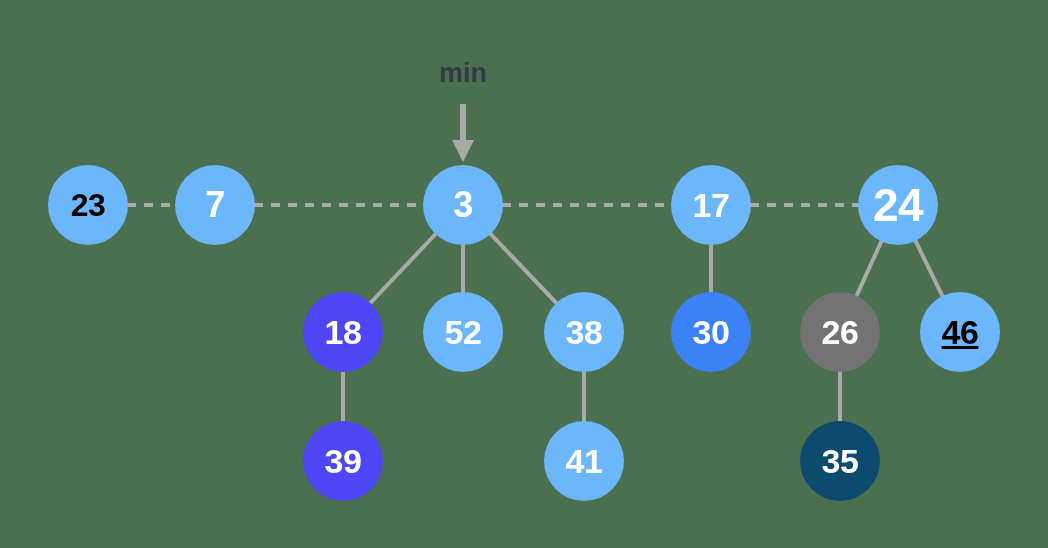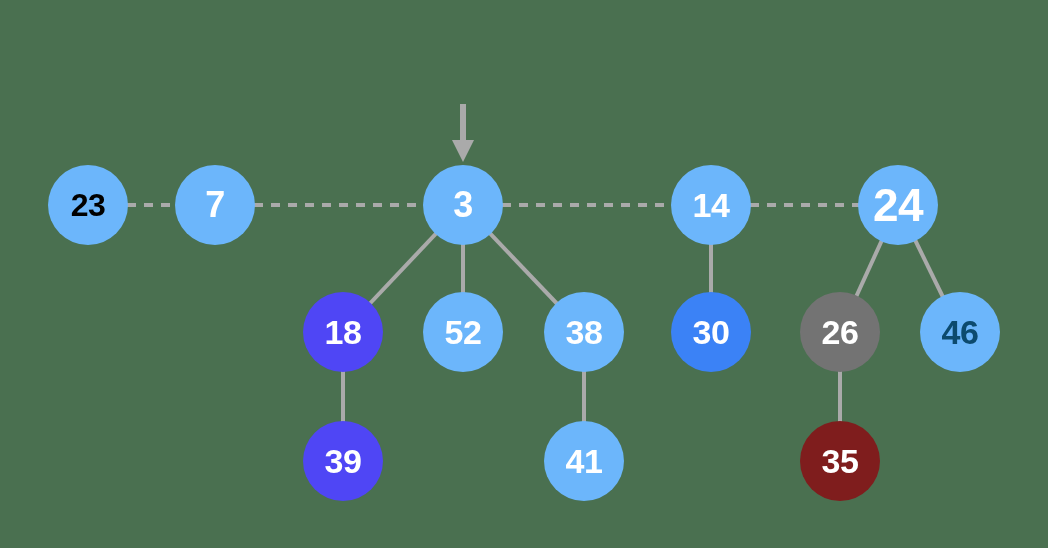--- a/index.html
+++ b/index.html
@@ -78,48 +78,49 @@
       <div class="node" style="left: 48px; top: 165px; width: 80px; height: 80px; background: rgb(108, 182, 251); color: #000000; font-size: 32px; text-align: center;">
         <span class="node-label">23</span>
       </div>
       <div class="node" style="left: 175px; top: 165px; width: 80px; height: 80px; background: rgb(108, 182, 251); color: rgb(255, 255, 255); font-size: 36px;">
         <span class="node-label">7</span>
       </div>
       <div class="node" style="left: 423px; top: 165px; width: 80px; height: 80px; background: rgb(108, 182, 251); color: rgb(255, 255, 255); font-size: 36px;">
         <span class="node-label">3</span>
       </div>
       <div class="node" style="left: 671px; top: 165px; width: 80px; height: 80px; background: rgb(108, 182, 251); color: rgb(255, 255, 255); font-size: 34px;">
-        <span class="node-label">14</span>
+        <span class="node-label">17</span>
       </div>
       <div class="node" style="left: 858px; top: 165px; width: 80px; height: 80px; background: rgb(108, 182, 251); color: rgb(255, 255, 255); font-size: 46px;">
         <span class="node-label">24</span>
       </div>
       <div class="node" style="left: 303px; top: 292px; width: 80px; height: 80px; background: rgb(79, 70, 245); color: #ffffff; font-size: 34px;">
         <span class="node-label">18</span>
       </div>
       <div class="node" style="left: 423px; top: 292px; width: 80px; height: 80px; background: rgb(108, 182, 251); color: rgb(255, 255, 255); font-size: 34px;">
         <span class="node-label">52</span>
       </div>
       <div class="node" style="left: 544px; top: 292px; width: 80px; height: 80px; background: rgb(108, 182, 251); color: rgb(255, 255, 255); font-size: 34px;">
         <span class="node-label">38</span>
       </div>
       <div class="node" style="left: 671px; top: 292px; width: 80px; height: 80px; background: #3b82f6; color: rgb(255, 255, 255); font-size: 34px;">
         <span class="node-label">30</span>
       </div>
       <div class="node" style="left: 800px; top: 292px; width: 80px; height: 80px; background: #737373; color: rgb(255, 255, 255); font-size: 34px;">
         <span class="node-label">26</span>
       </div>
-      <div class="node" style="left: 920px; top: 292px; width: 80px; height: 80px; background: rgb(108, 182, 251); color: #0c4a6e; font-size: 34px;">
+      <div class="node" style="left: 920px; top: 292px; width: 80px; height: 80px; background: rgb(108, 182, 251); color: #000000; font-size: 34px; text-decoration: underline;">
         <span class="node-label">46</span>
       </div>
       <div class="node" style="left: 303px; top: 421px; width: 80px; height: 80px; background: rgb(79, 70, 245); color: rgb(255, 255, 255); font-size: 34px;">
         <span class="node-label">39</span>
       </div>
       <div class="node" style="left: 544px; top: 421px; width: 80px; height: 80px; background: rgb(108, 182, 251); color: rgb(255, 255, 255); font-size: 34px;">
         <span class="node-label">41</span>
       </div>
-      <div class="node" style="left: 800px; top: 421px; width: 80px; height: 80px; background: #7f1d1d; color: rgb(255, 255, 255); font-size: 34px;">
+      <div class="node" style="left: 800px; top: 421px; width: 80px; height: 80px; background: #0c4a6e; color: rgb(255, 255, 255); font-size: 34px;">
         <span class="node-label">35</span>
       </div>
     </div>
 
+  <div class="min-label" id="min-label" style="font-size: 27px; left: 0px; top: 58px; width: 926px; text-align: center; color: rgb(53, 59, 70);">min</div>
 
 </div>
 
 </body></html>

